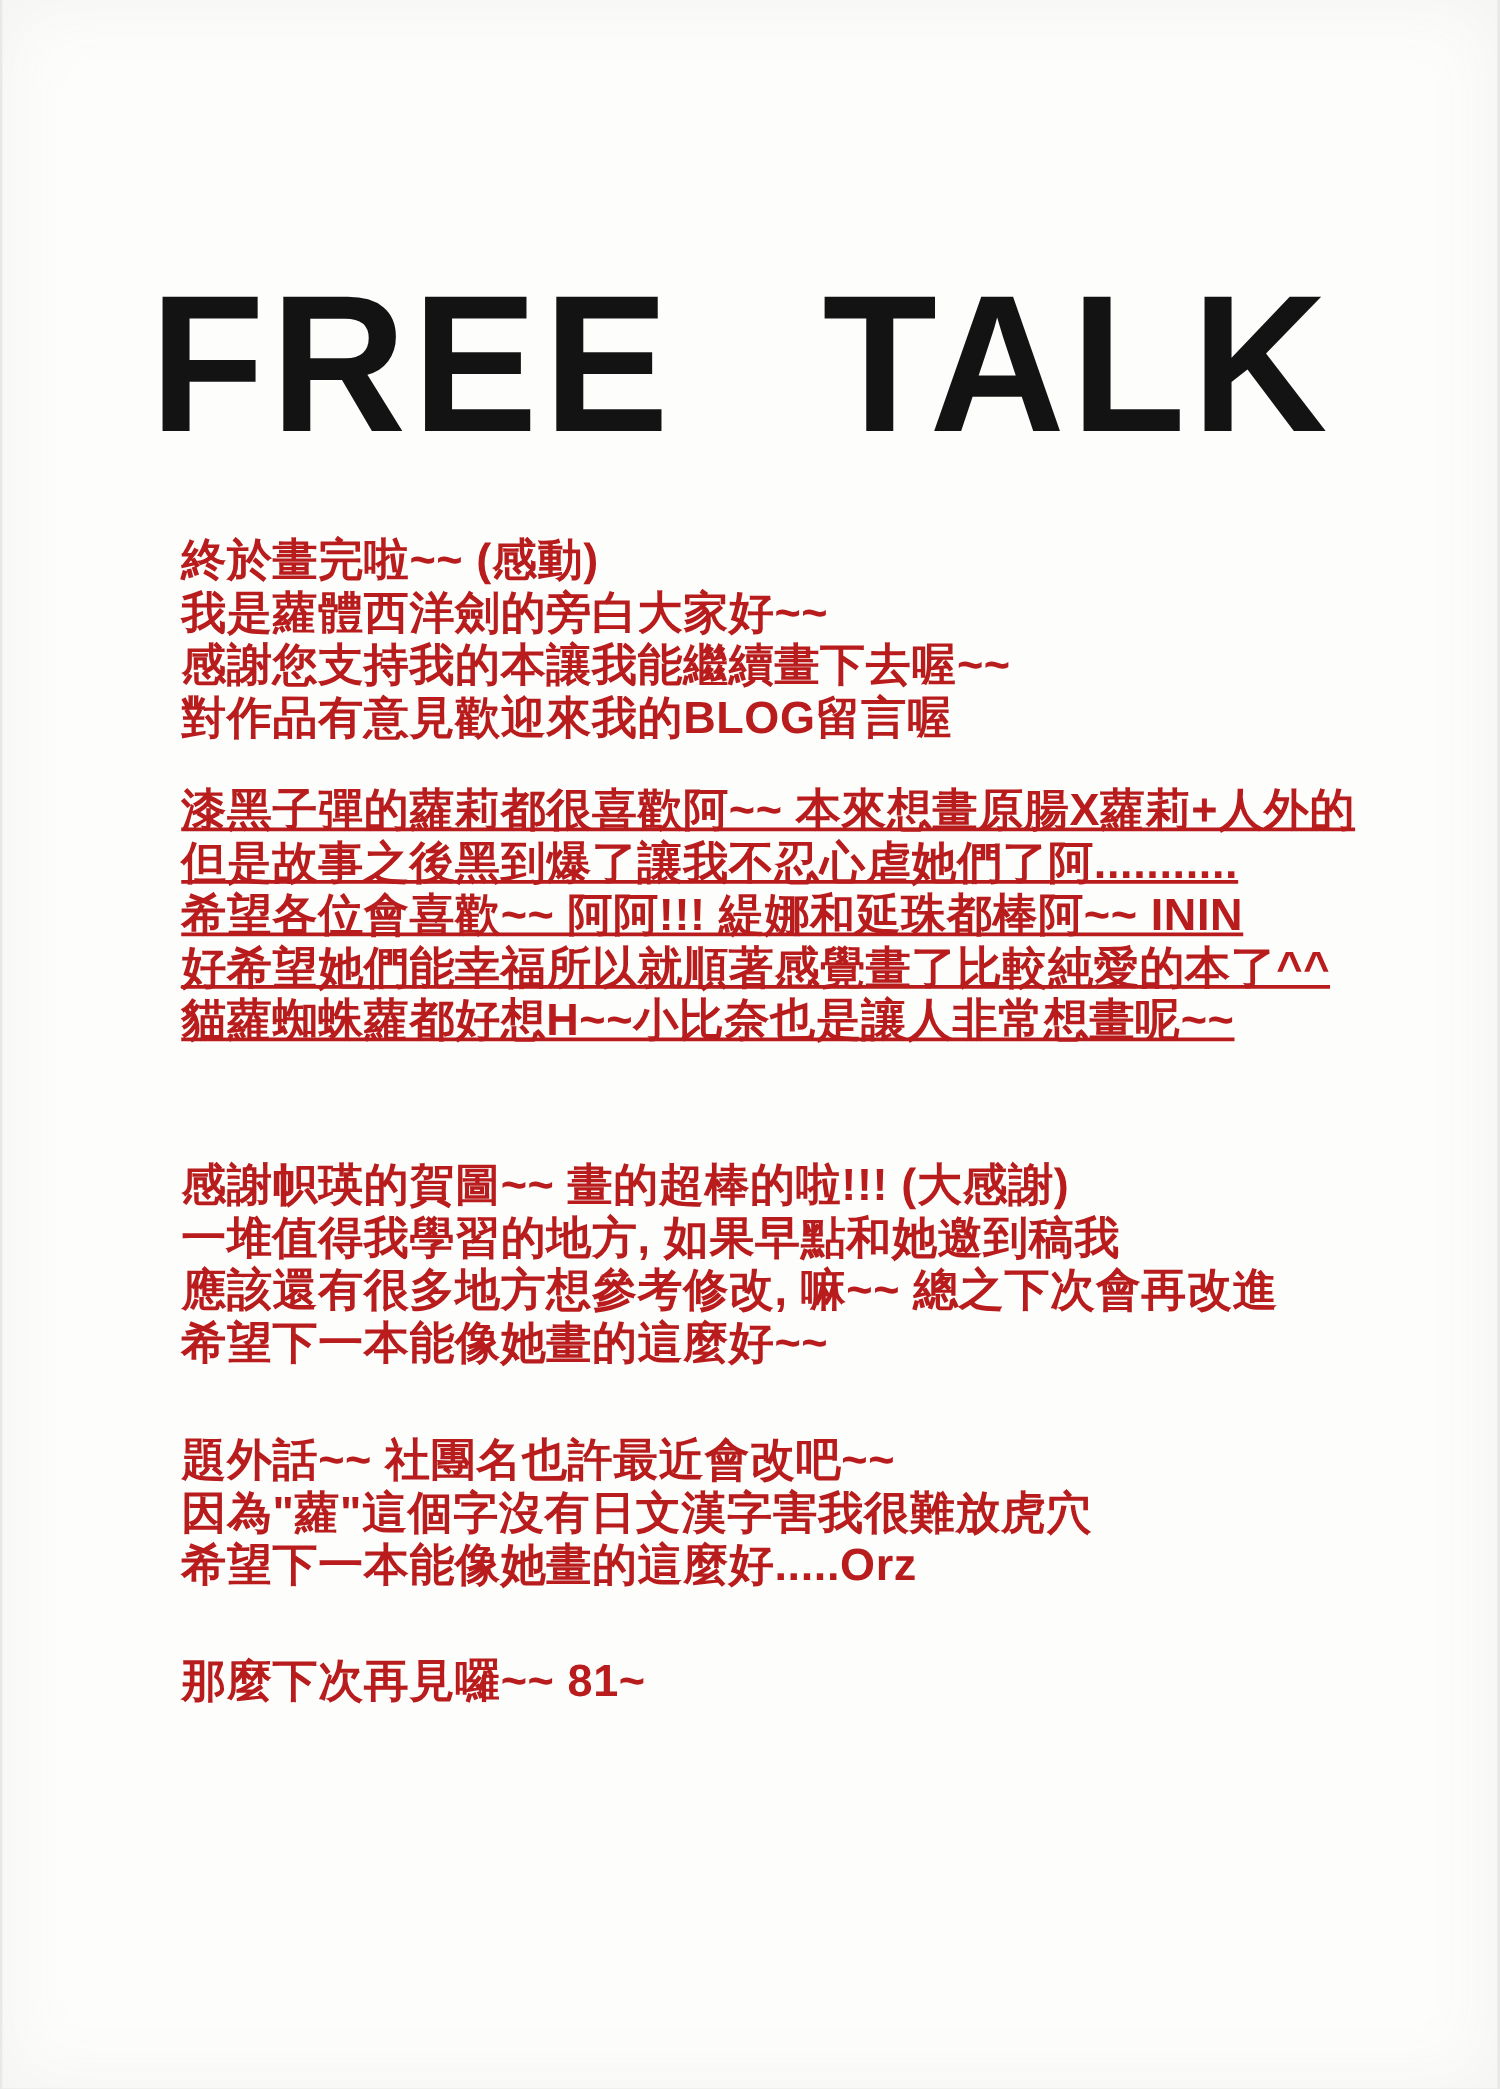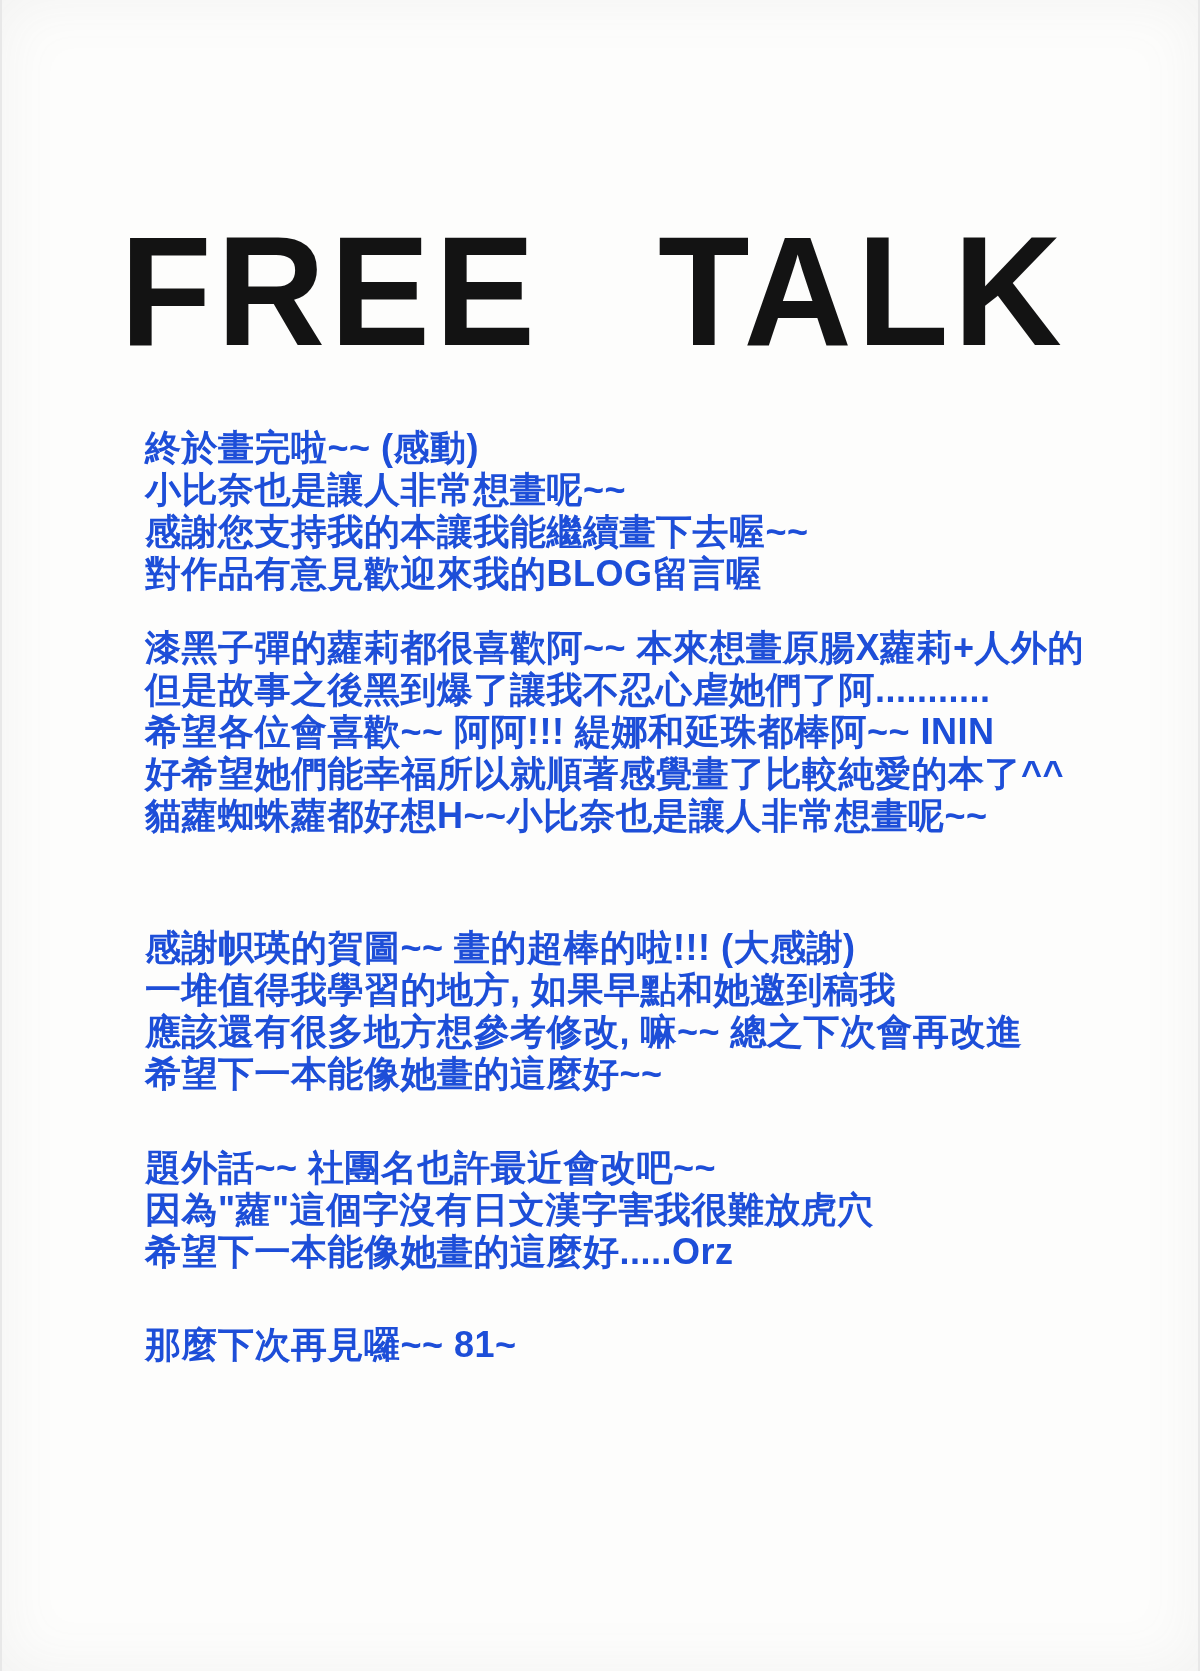--- a/index.html
+++ b/index.html
@@ -35,44 +35,44 @@
   }
   .body-text {
     position: absolute;
     top: 427px;
     left: 143px;
     right: 60px;
     font-size: 36px;
     font-weight: 600;
     line-height: 42px;
     letter-spacing: 0.5px;
-    color: #1d4ed8;
+    color: #b91c1c;
   }
   .para { margin: 0 0 0 0; }
   .para.gap-after-1 { margin-bottom: 32px; }
-  .para.gap-after-2 { margin-bottom: 90px; }
+  .para.gap-after-2 { margin-bottom: 90px; text-decoration: underline; }
   .para.gap-after-3 { margin-bottom: 52px; }
   .para.gap-after-4 { margin-bottom: 51px; margin-top: 32px; }
   .line { white-space: nowrap; }
 </style>
 </head>
 <body>
 
 <div class="page">
 
   <h1 class="title">
     <span>FREE</span>
     <span>TALK</span>
   </h1>
 
   <div class="body-text">
 
     <div class="para gap-after-1">
       <div class="line">終於畫完啦~~ (感動)</div>
-      <div class="line">小比奈也是讓人非常想畫呢~~</div>
+      <div class="line">我是蘿體西洋劍的旁白大家好~~</div>
       <div class="line">感謝您支持我的本讓我能繼續畫下去喔~~</div>
       <div class="line">對作品有意見歡迎來我的BLOG留言喔</div>
     </div>
 
     <div class="para gap-after-2">
       <div class="line">漆黑子彈的蘿莉都很喜歡阿~~ 本來想畫原腸X蘿莉+人外的</div>
       <div class="line">但是故事之後黑到爆了讓我不忍心虐她們了阿...........</div>
       <div class="line">希望各位會喜歡~~ 阿阿!!! 緹娜和延珠都棒阿~~ ININ</div>
       <div class="line">好希望她們能幸福所以就順著感覺畫了比較純愛的本了^^</div>
       <div class="line">貓蘿蜘蛛蘿都好想H~~小比奈也是讓人非常想畫呢~~</div>

